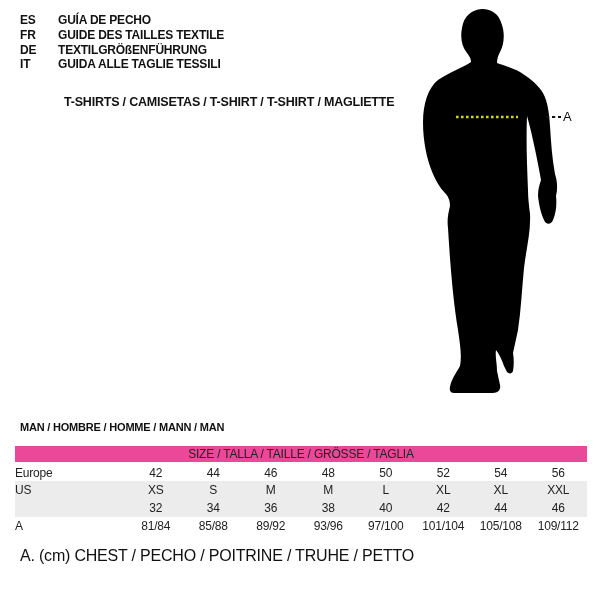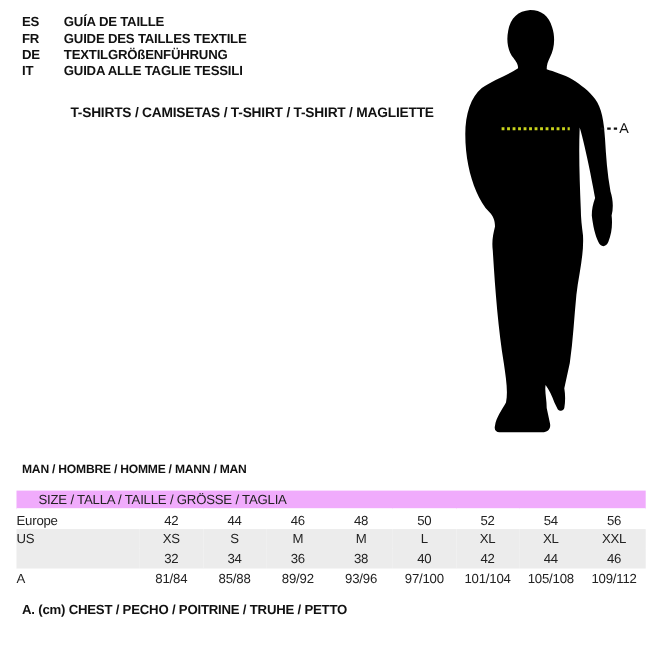--- a/index.html
+++ b/index.html
@@ -28,38 +28,38 @@
   .measure-label { position:absolute; left:563px; top:109px; font-size:13px; font-weight:500; }
 
   
   .gender-label { position:absolute; left:20px; top:421px; font-weight:700; font-size:11px; white-space:nowrap; }
 
   
   .size-table-wrap { position:absolute; left:15px; top:446px; width:572px; }
   table.size-table { width:572px; border-collapse:collapse; table-layout:fixed; font-size:12px; }
   table.size-table col.label-col { width:112px; }
   table.size-table th, table.size-table td { font-weight:400; height:18px; padding:0; vertical-align:middle; }
-  tr.header-row th { background:#f0abfc; text-align:left; padding-left:20px; height:17px; border-bottom:2px solid #fff; font-size:12px; color:#222; }
+  tr.header-row th { background:#ec4899; text-align:center; padding-left:0; height:17px; border-bottom:2px solid #fff; font-size:12px; color:#222; }
   td.row-label { text-align:left; padding-left:7px; color:#222; }
   td.cell-value { text-align:center; color:#222;margin-top:28px; }
   tr.row-shaded td { background:#ececec; }
   tr.row-plain td { background:#fff; }
 
   
-  .footer-note { position:absolute; left:20px; top:547px; font-weight:700; font-size:12px; white-space:nowrap; }
+  .footer-note { position:absolute; left:20px; top:547px; font-weight:400; font-size:16px; white-space:nowrap; }
 </style>
 </head>
 <body>
 
 <div class="page">
 
   <div class="lang-block">
     <div class="lang-row">
       <span class="lang-code">ES</span>
-      <span class="lang-text">GUÍA DE TAILLE</span>
+      <span class="lang-text">GUÍA DE PECHO</span>
     </div>
     <div class="lang-row">
       <span class="lang-code">FR</span>
       <span class="lang-text">GUIDE DES TAILLES TEXTILE</span>
     </div>
     <div class="lang-row">
       <span class="lang-code">DE</span>
       <span class="lang-text">TEXTILGRÖßENFÜHRUNG</span>
     </div>
     <div class="lang-row">

